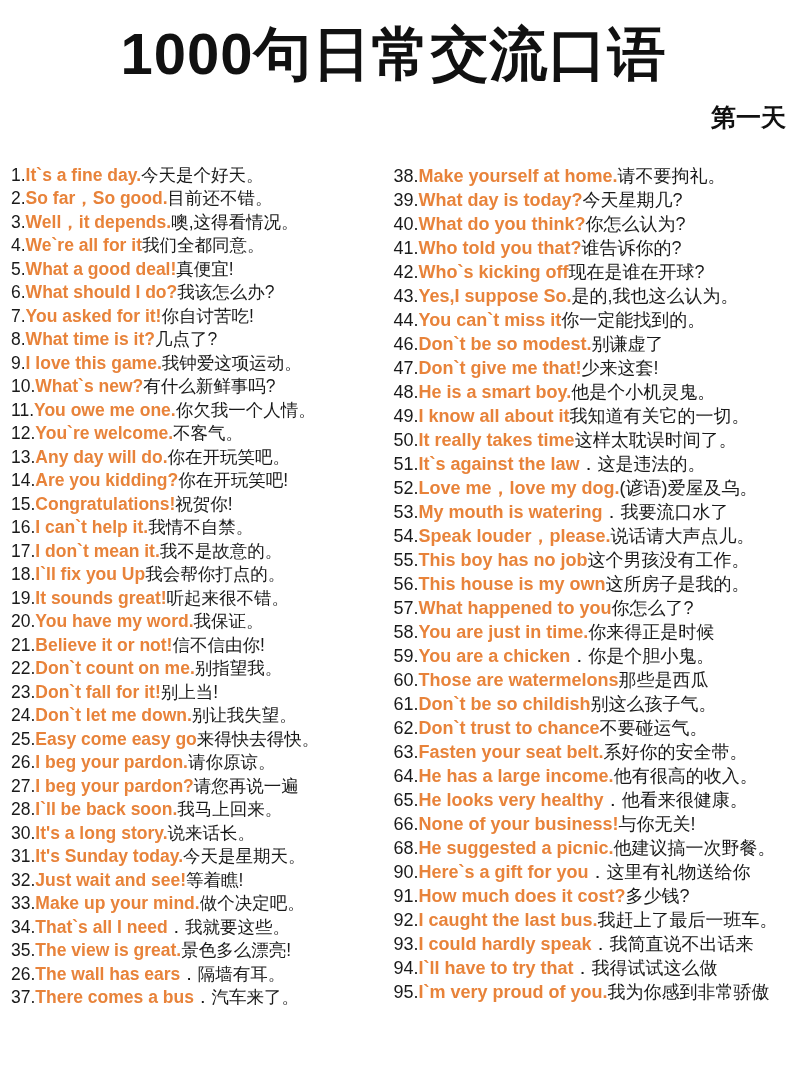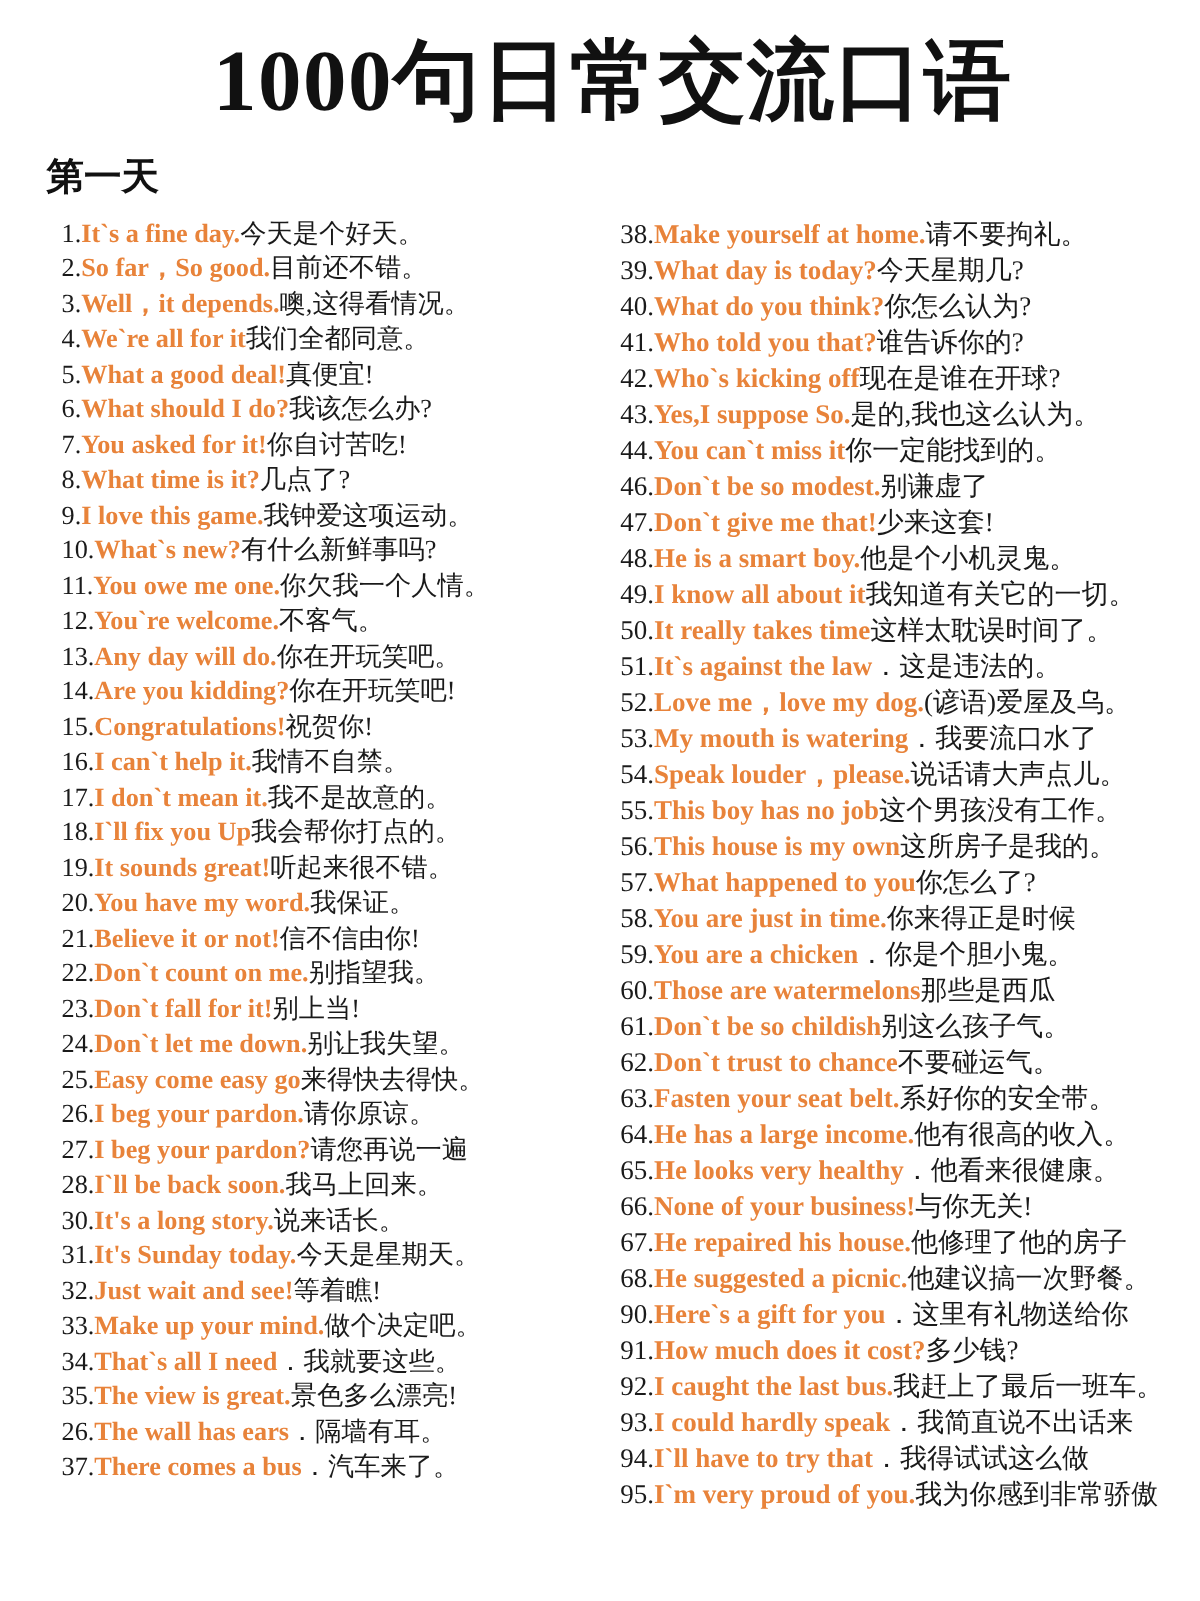--- a/index.html
+++ b/index.html
@@ -11,40 +11,39 @@
     height: 1067px;
     background: #ffffff;
     font-family: "Liberation Sans", sans-serif;
     color: #1a1a1a;
     overflow: hidden;
   }
   .page {
     width: 800px;
     height: 960px;
     box-sizing: border-box;
-    padding: 18px 14px 6px 31px;
+    padding: 18px 14px 6px 1px;
     position: relative;
-    font-family: Liberation Serif, serif;
   }
   .title {
     text-align: center;
     font-size: 58px;
     font-weight: bold;
     letter-spacing: 1px;
     color: #111111;
     line-height: 1.05;
     margin: 6px 0 0 0;
     white-space: nowrap;
   }
   .subtitle {
-    text-align: left;
+    text-align: right;
     font-size: 25px;
     font-weight: bold;
     color: #111111;
-    margin: 16px 0 10px 0;
+    margin: 16px 0 30px 0;
   }
   .columns {
     display: flex;
     gap: 10px;
     padding: 0 10px;
   }
   .col {
     width: 50%;
     display: flex;
     flex-direction: column;
@@ -402,25 +401,20 @@
           <span class="num">65.</span>
           <span class="en">He looks very healthy</span>
           <span class="zh">．他看来很健康。</span>
         </div>
       <div class="item">
           <span class="num">66.</span>
           <span class="en">None of your business!</span>
           <span class="zh">与你无关!</span>
         </div>
       <div class="item">
-          <span class="num">67.</span>
-          <span class="en">He repaired his house.</span>
-          <span class="zh">他修理了他的房子</span>
-        </div>
-      <div class="item">
           <span class="num">68.</span>
           <span class="en">He suggested a picnic.</span>
           <span class="zh">他建议搞一次野餐。</span>
         </div>
       <div class="item">
           <span class="num">90.</span>
           <span class="en">Here`s a gift for you</span>
           <span class="zh">．这里有礼物送给你</span>
         </div>
       <div class="item">

